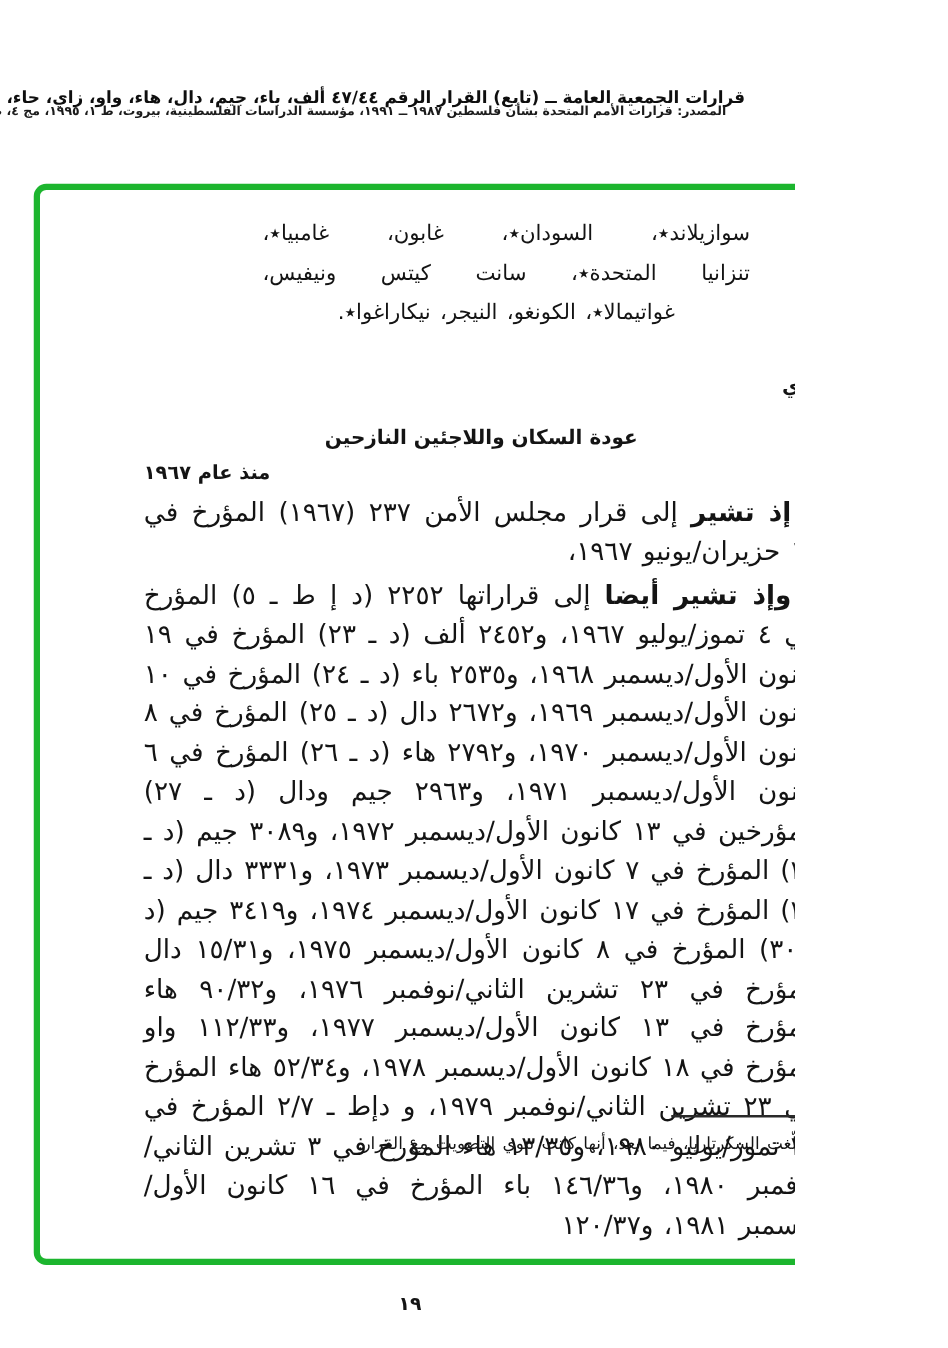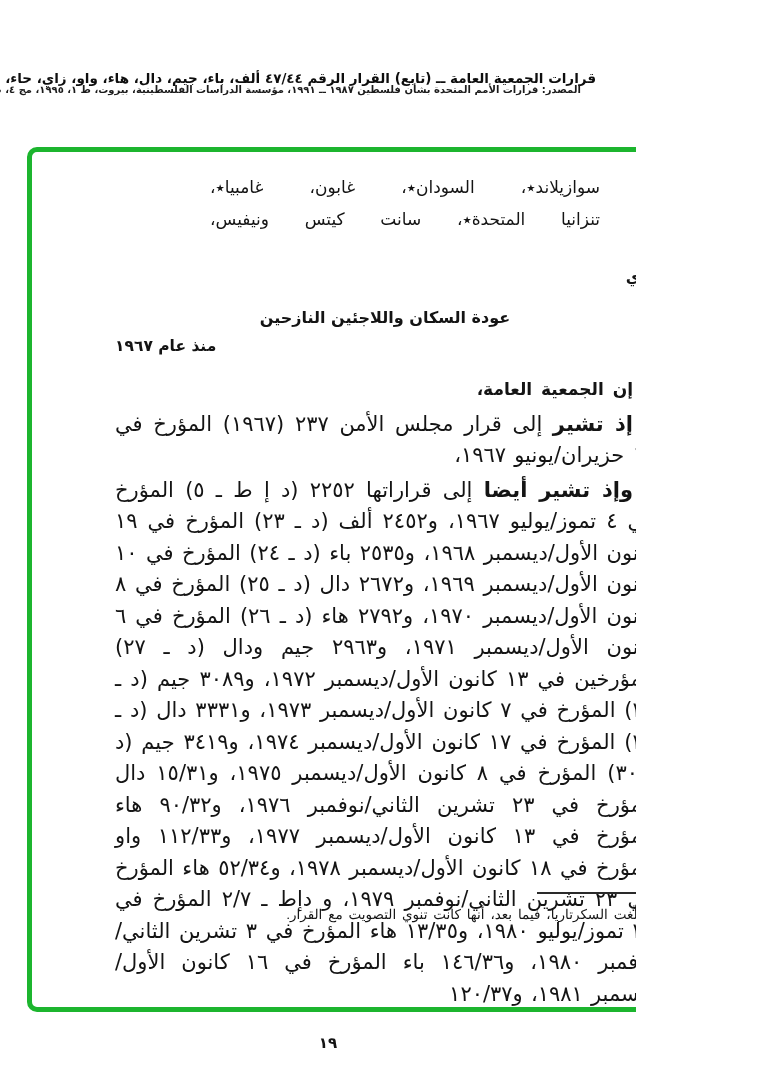--- a/index.html
+++ b/index.html
@@ -69,29 +69,29 @@
   <div class="hdr-title">قرارات الجمعية العامة ــ (تابع) القرار الرقم ٤٧/٤٤ ألف، باء، جيم، دال، هاء، واو، زاي، حاء، طاء، ياء، كاف</div>
 
   <div class="hdr-source">المصدر: قرارات الأمم المتحدة بشأن فلسطين ١٩٨٧ ــ ١٩٩١، مؤسسة الدراسات الفلسطينية، بيروت، ط ١، ١٩٩٥، مج ٤، ص ١٥٢ ــ ١٦٧'</div>
 
   <div class="annotation-box">
     <div class="box-content">
 
       <div class="countries">
         <div class="just">سوازيلاند٭، السودان٭، غابون، غامبيا٭،</div>
         <div class="just">تنزانيا المتحدة٭، سانت كيتس ونيفيس،</div>
+        <div class="ctr">غواتيمالا٭، الكونغو، النيجر، نيكاراغوا٭.</div>
       </div>
 
       <div class="sec-letter">زاي</div>
 
       <div class="sec-title">عودة السكان واللاجئين النازحين</div>
 
       <div class="sec-subtitle">منذ عام ١٩٦٧</div>
 
-      <div class="intro">إن الجمعية العامة،</div>
 
       <p class="para">
         <span class="lead">إذ تشير</span><span> إلى قرار مجلس الأمن ٢٣٧ (١٩٦٧) المؤرخ في ١٤ حزيران/يونيو ١٩٦٧،</span>
       </p>
 
       <p class="para">
         <span class="lead">وإذ تشير أيضا</span><span> إلى قراراتها ٢٢٥٢ (د إ ط ـ ٥) المؤرخ في ٤ تموز/يوليو ١٩٦٧، و٢٤٥٢ ألف (د ـ ٢٣) المؤرخ في ١٩ كانون الأول/ديسمبر ١٩٦٨، و٢٥٣٥ باء (د ـ ٢٤) المؤرخ في ١٠ كانون الأول/ديسمبر ١٩٦٩، و٢٦٧٢ دال (د ـ ٢٥) المؤرخ في ٨ كانون الأول/ديسمبر ١٩٧٠، و٢٧٩٢ هاء (د ـ ٢٦) المؤرخ في ٦ كانون الأول/ديسمبر ١٩٧١، و٢٩٦٣ جيم ودال (د ـ ٢٧) المؤرخين في ١٣ كانون الأول/ديسمبر ١٩٧٢، و٣٠٨٩ جيم (د ـ ٢٨) المؤرخ في ٧ كانون الأول/ديسمبر ١٩٧٣، و٣٣٣١ دال (د ـ ٢٩) المؤرخ في ١٧ كانون الأول/ديسمبر ١٩٧٤، و٣٤١٩ جيم (د ـ ٣٠) المؤرخ في ٨ كانون الأول/ديسمبر ١٩٧٥، و١٥/٣١ دال المؤرخ في ٢٣ تشرين الثاني/نوفمبر ١٩٧٦، و٩٠/٣٢ هاء المؤرخ في ١٣ كانون الأول/ديسمبر ١٩٧٧، و١١٢/٣٣ واو المؤرخ في ١٨ كانون الأول/ديسمبر ١٩٧٨، و٥٢/٣٤ هاء المؤرخ في ٢٣ تشرين الثاني/نوفمبر ١٩٧٩، و دإط ـ ٢/٧ المؤرخ في ٢٩ تموز/يوليو ١٩٨٠، و١٣/٣٥ هاء المؤرخ في ٣ تشرين الثاني/نوفمبر ١٩٨٠، و١٤٦/٣٦ باء المؤرخ في ١٦ كانون الأول/ديسمبر ١٩٨١، و١٢٠/٣٧</span>
       </p>
 
     </div>

